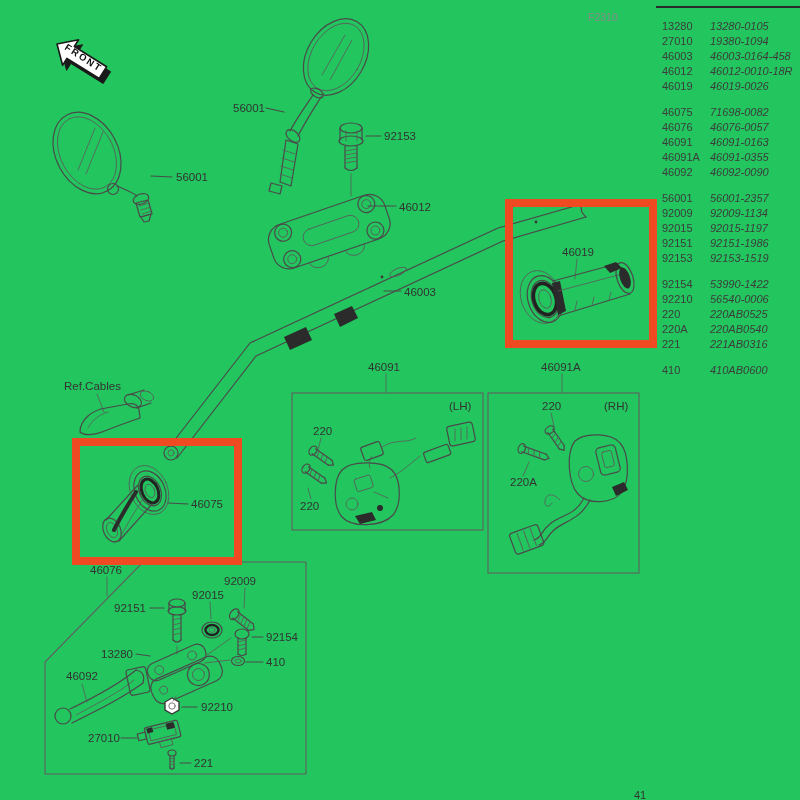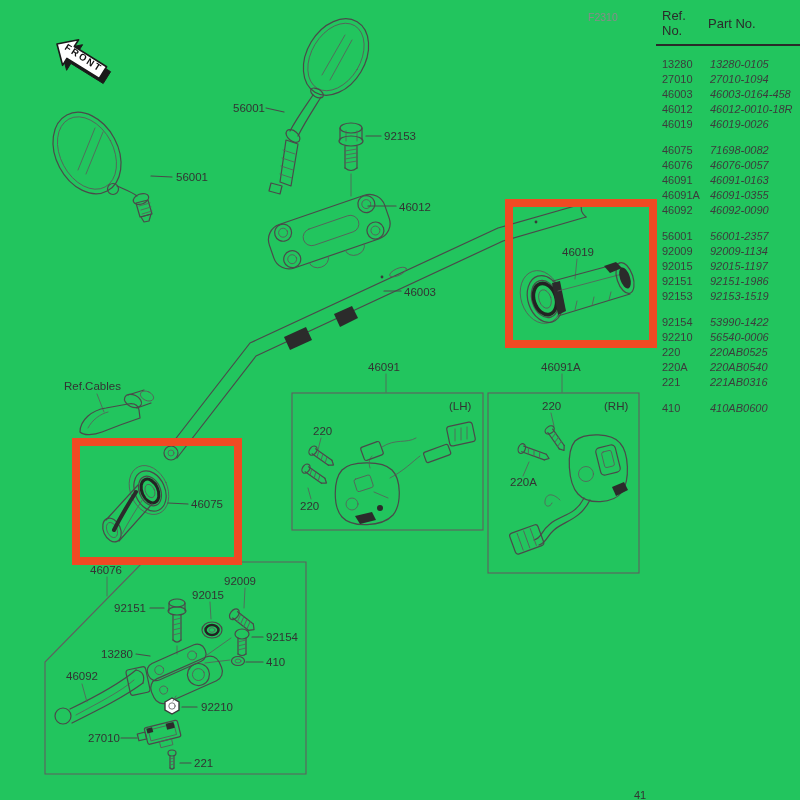--- a/index.html
+++ b/index.html
@@ -393,33 +393,29 @@
     </g>
   </g>
 
   <rect x="509" y="203" width="144" height="141" fill="none" stroke-width="8" stroke="#f04a23"></rect>
   <rect x="76" y="442" width="162" height="119" fill="none" stroke-width="8" stroke="#f04a23"></rect>
 
   <text class="pageno" x="634" y="799">41</text>
 </svg>
 
 <div class="parts-table">
-  <div class="pt-head">
-    <div class="pt-ref-h">Ref. No.</div>
-    <div class="pt-part-h">Part No.</div>
-  </div>
   <div class="pt-rule"></div>
   <div class="pt-body">
     <div class="pt-row">
           <span class="ref">13280</span>
           <span class="part">13280-0105</span>
         </div>
     <div class="pt-row">
           <span class="ref">27010</span>
-          <span class="part">27010-1094</span>
+          <span class="part">19380-1094</span>
         </div>
     <div class="pt-row">
           <span class="ref">46003</span>
           <span class="part">46003-0164-458</span>
         </div>
     <div class="pt-row">
           <span class="ref">46012</span>
           <span class="part">46012-0010-18R</span>
         </div>
     <div class="pt-row">

